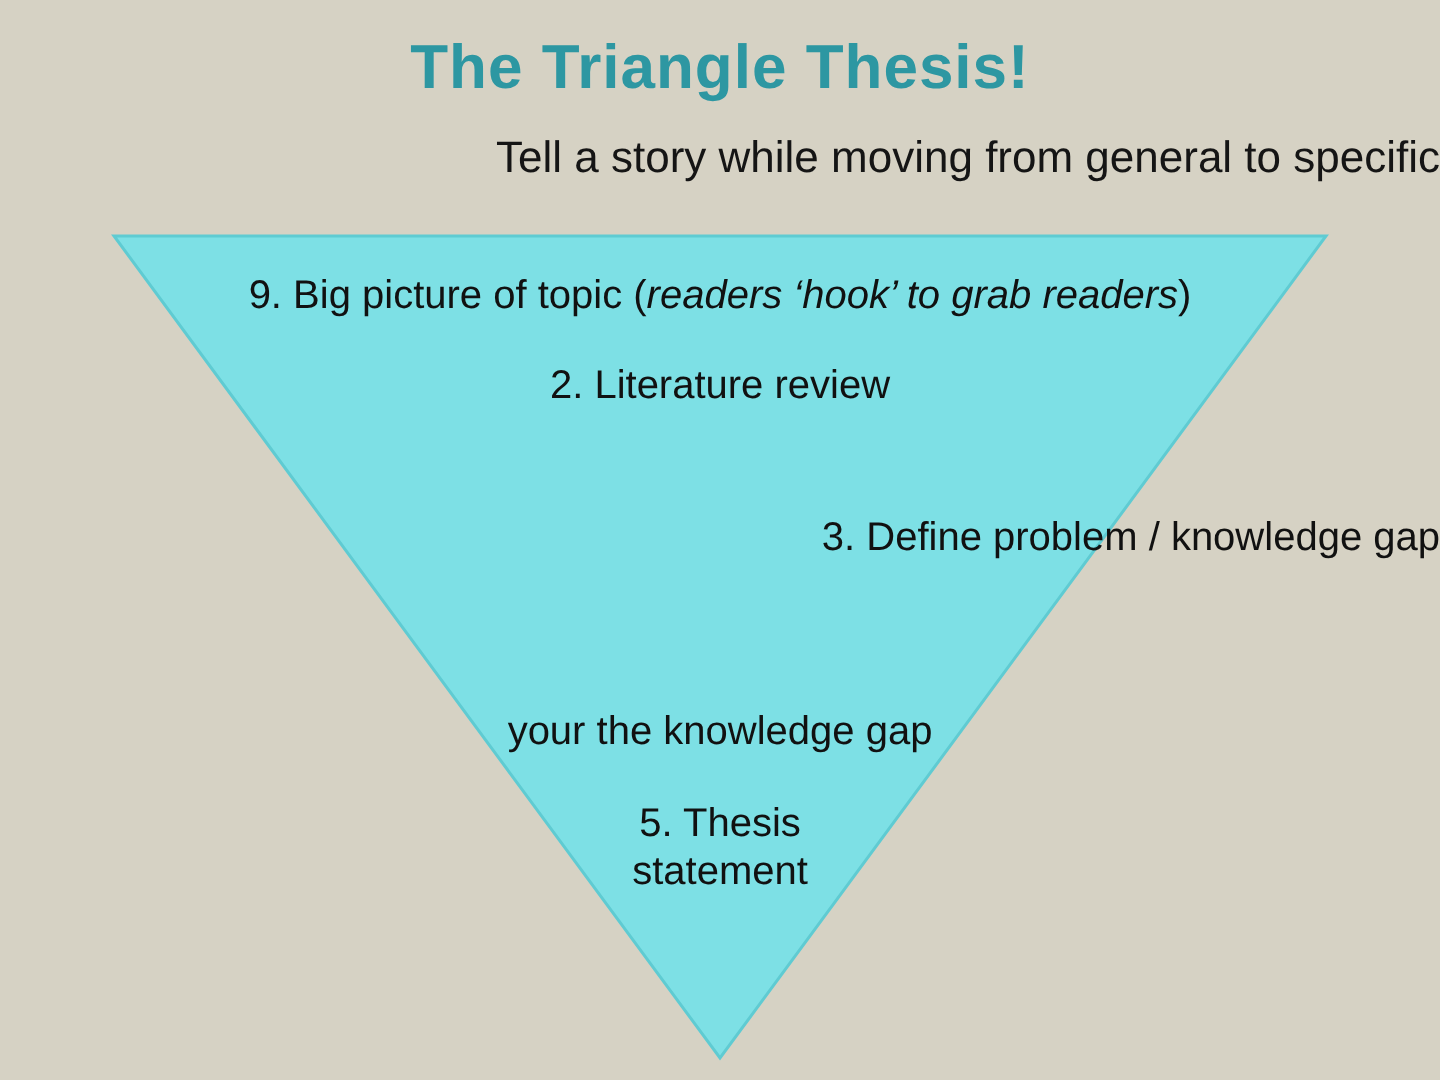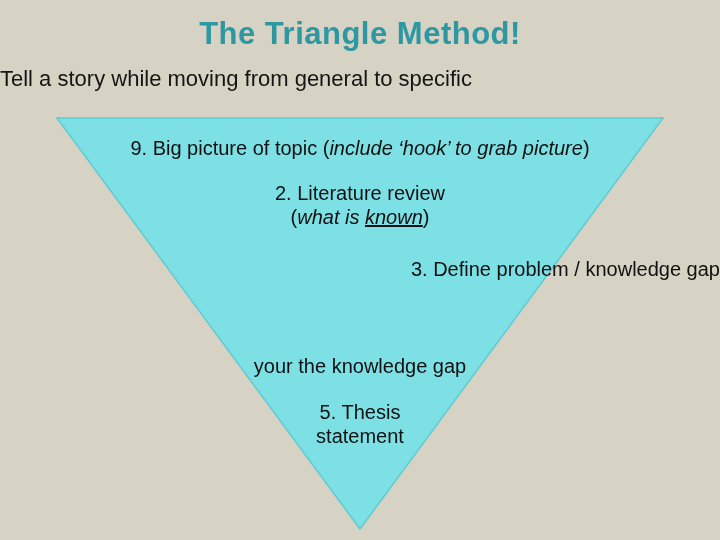--- a/index.html
+++ b/index.html
@@ -28,21 +28,21 @@
     font-weight: bold;
     color: #2d97a2;
     letter-spacing: 0.5px;
   }
   .slide-subtitle {
     position: absolute;
     top: 66px;
     left: 0;
     width: 720px;
     margin: 0;
-    text-align: left;
+    text-align: right;
     font-size: 22px;
     font-weight: normal;
     color: #151515;
   }
   .triangle-svg {
     position: absolute;
     top: 0;
     left: 0;
   }
   .layer {
@@ -65,37 +65,34 @@
   .l4a { top: 330px; }
   .l4b { top: 354px; }
   .l5a { top: 400px; }
   .l5b { top: 424px; }
 </style>
 </head>
 <body>
 
 <div class="slide">
 
-  <h1 class="slide-title">The Triangle Method!</h1>
+  <h1 class="slide-title">The Triangle Thesis!</h1>
 
   <h2 class="slide-subtitle">Tell a story while moving from general to specific</h2>
 
   <svg class="triangle-svg" width="720" height="540" viewBox="0 0 720 540" aria-hidden="true">
     <polygon points="57,118 663,118 360,529" fill="#7de0e5" stroke="#5fcbd2" stroke-width="1.5"></polygon>
   </svg>
 
   <p class="layer l1">
-    <span>9. Big picture of topic (</span><em>include ‘hook’ to grab picture</em><span>)</span>
+    <span>9. Big picture of topic (</span><em>readers ‘hook’ to grab readers</em><span>)</span>
   </p>
 
   <p class="layer l2a">
     <span>2. Literature review</span>
-  </p>
-  <p class="layer l2b">
-    <span>(</span><em>what is </em><em class="u">known</em><span>)</span>
   </p>
 
   <p class="layer l3a">
     <span>3. Define problem / knowledge gap</span>
   </p>
 
   <p class="layer l4b">
     <span>your the knowledge gap</span>
   </p>
 

